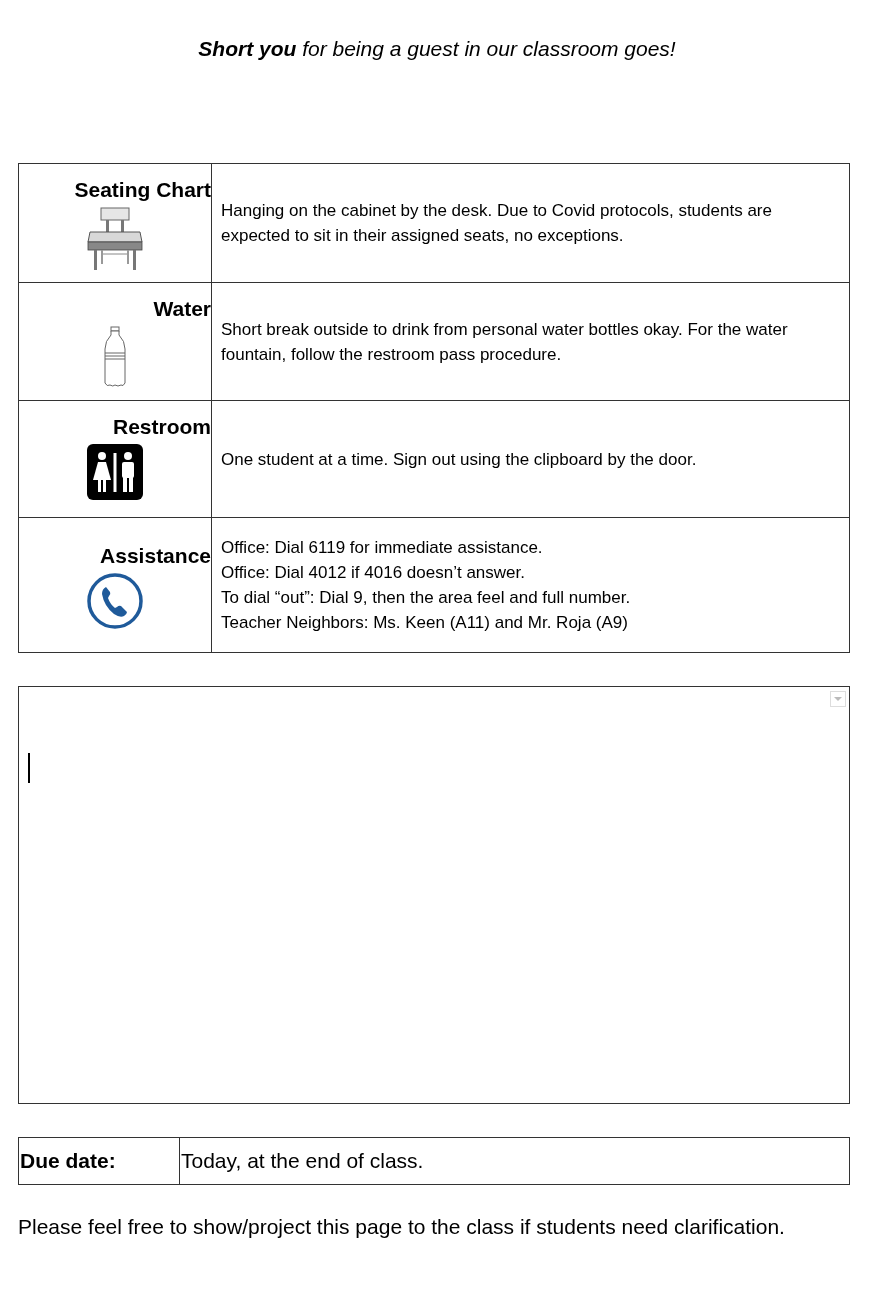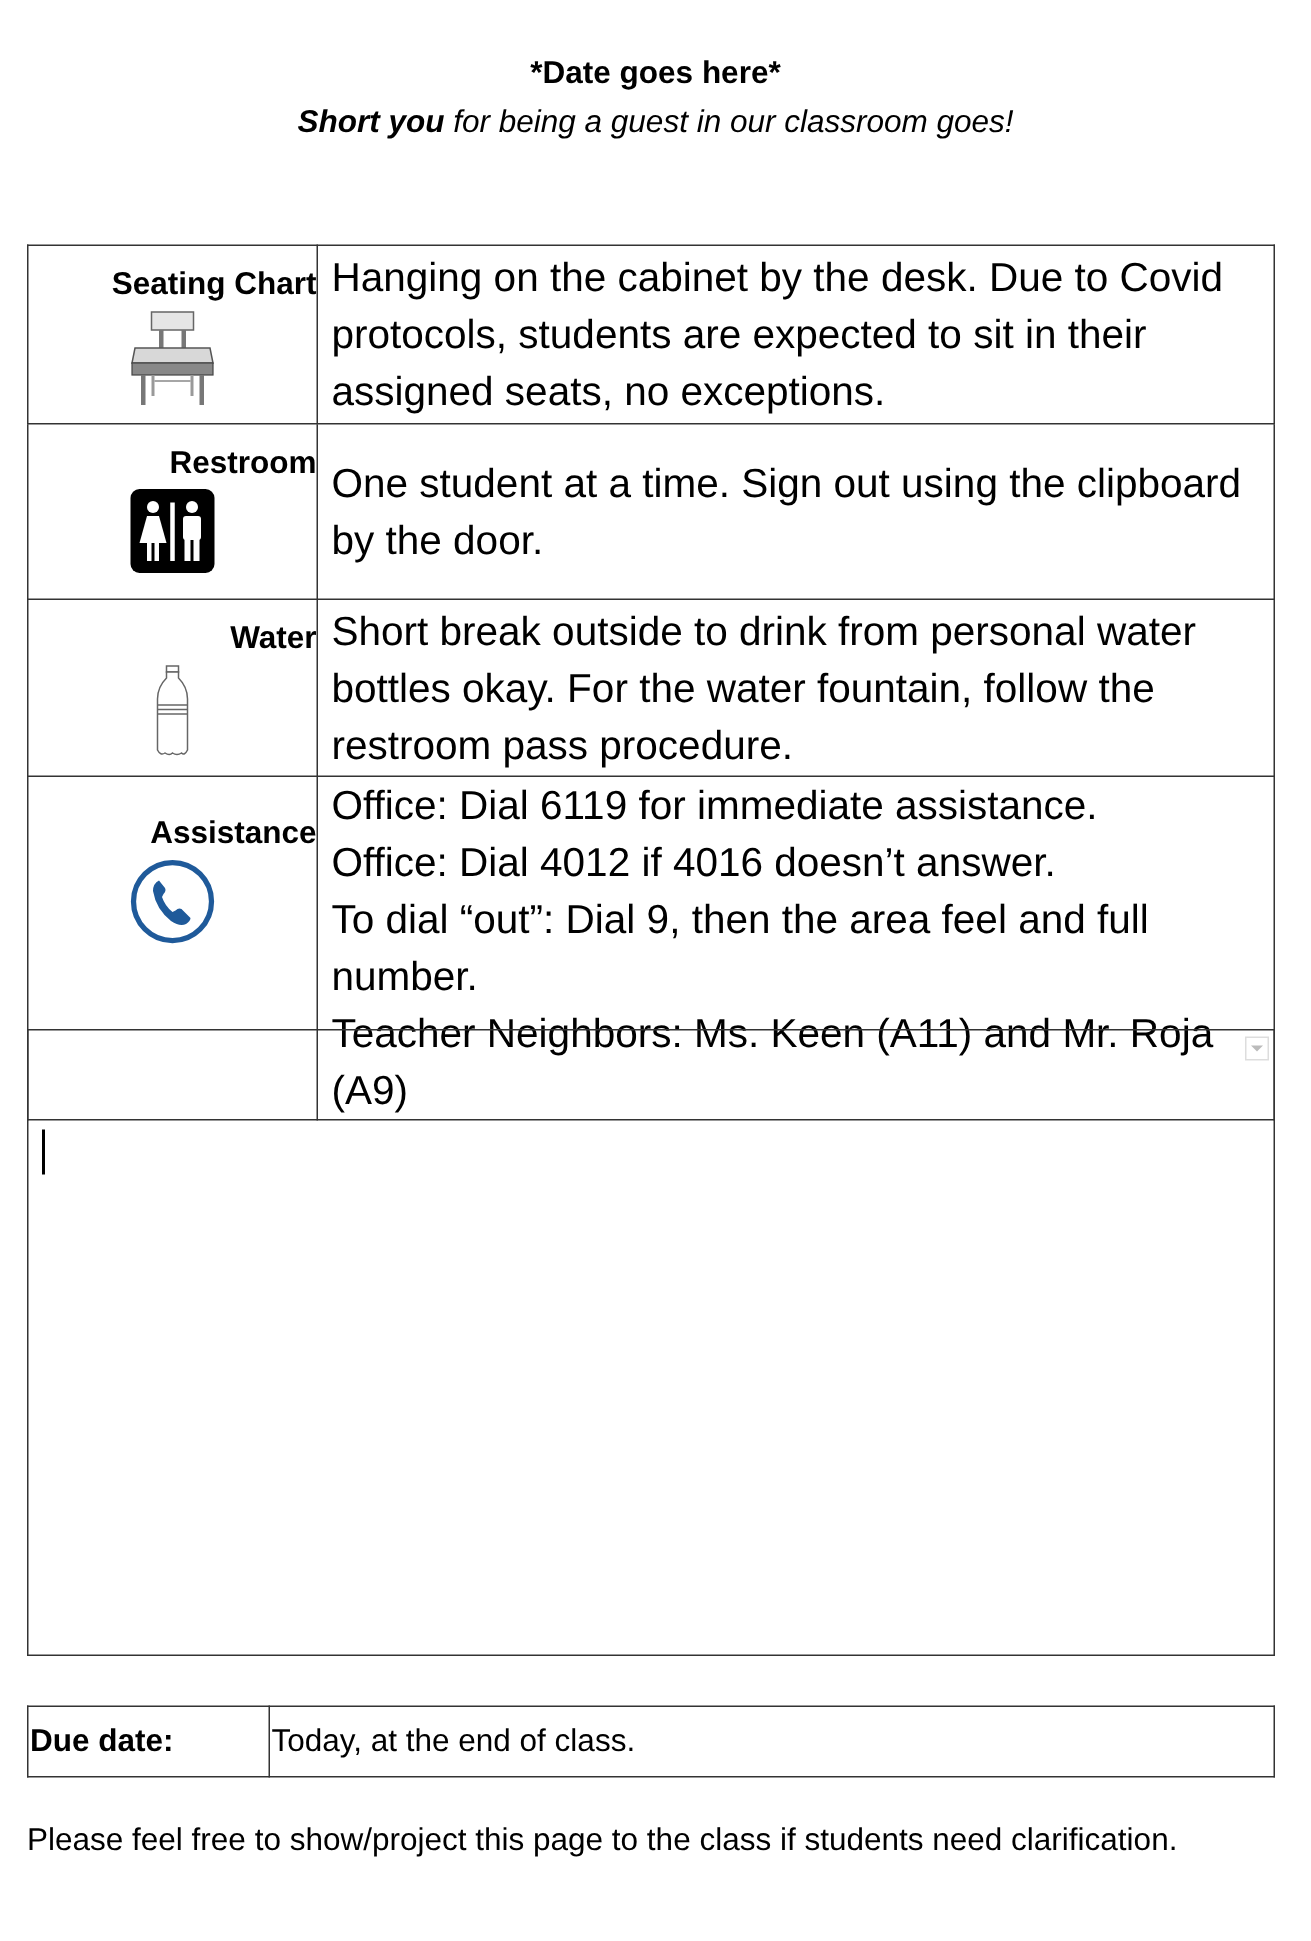--- a/index.html
+++ b/index.html
@@ -42,22 +42,22 @@
       vertical-align: middle;
       padding: 0;
     }
     table.info td.label-cell {
       width: 192px;
       text-align: center;
       vertical-align: top;
     }
     table.info td.text-cell {
       padding: 0 8px 0 9px;
-      font-size: 27px;
-      line-height: 38px;
+      font-size: 17px;
+      line-height: 25px;
     }
     .label-title {
       font-weight: bold;
       font-size: 21px;
       line-height: 24px;
       display: block;
       text-align: right;
     }
     .icon-wrap {
       display: flex;
@@ -135,21 +135,20 @@
       top: 1210px;
       width: 800px;
       font-size: 21px;
       line-height: 33px;
     }
   </style>
 </head>
 <body>
 
 <div class="header">
-  <div class="line bold">*Date goes here*</div>
   <div class="line italic"><span class="bold">Short you</span><span> for being a guest in our classroom goes!</span></div>
 </div>
 
 <table class="info">
   <tbody>
       <tr style="height:119px;">
     <td class="label-cell">
       <span class="label-title" style="margin-top:14px;">Seating Chart</span>
       <div class="icon-wrap">
         <svg width="62" height="66" viewBox="0 0 62 66">
@@ -161,55 +160,55 @@
           <rect x="10" y="44" width="3" height="20" fill="#777"></rect>
           <rect x="49" y="44" width="3" height="20" fill="#777"></rect>
           <rect x="17" y="44" width="2" height="14" fill="#999"></rect>
           <rect x="43" y="44" width="2" height="14" fill="#999"></rect>
           <line x1="19" y1="48" x2="43" y2="48" stroke="#888" stroke-width="1"></line>
         </svg>
       </div>
     </td>
     <td class="text-cell">Hanging on the cabinet by the desk.  Due to Covid protocols, students are expected to sit in their assigned seats, no exceptions.</td>
   </tr>
+  <tr style="height:118px;">
+    <td class="label-cell">
+      <span class="label-title" style="margin-top:14px;">Water</span>
+      <div class="icon-wrap">
+        <svg width="28" height="64" viewBox="0 0 28 64">
+          <rect x="10" y="2" width="8" height="4" fill="#fff" stroke="#666" stroke-width="1"></rect>
+          <path d="M10,6 L10,10 Q4,16 4,24 L4,58 Q6,62 9,60 Q12,62 14,60 Q17,62 20,60 Q22,62 24,58 L24,24 Q24,16 18,10 L18,6 Z" fill="#fff" stroke="#666" stroke-width="1"></path>
+          <line x1="4" y1="28" x2="24" y2="28" stroke="#666" stroke-width="1"></line>
+          <line x1="4" y1="31" x2="24" y2="31" stroke="#666" stroke-width="1"></line>
+          <line x1="4" y1="34" x2="24" y2="34" stroke="#666" stroke-width="1"></line>
+        </svg>
+      </div>
+    </td>
+    <td class="text-cell">Short break outside to drink from personal water bottles okay.  For the water fountain, follow the restroom pass procedure.</td>
+  </tr>
   <tr style="height:117px;">
     <td class="label-cell">
       <span class="label-title" style="margin-top:14px;">Restroom</span>
       <div class="icon-wrap">
         <svg width="58" height="58" viewBox="0 0 58 58">
           <rect x="1" y="1" width="56" height="56" rx="6" fill="#000"></rect>
           <circle cx="16" cy="13" r="4" fill="#fff"></circle>
           <polygon points="12,19 20,19 25,37 7,37" fill="#fff"></polygon>
           <rect x="12" y="37" width="3" height="12" fill="#fff"></rect>
           <rect x="17" y="37" width="3" height="12" fill="#fff"></rect>
           <rect x="27.5" y="10" width="3" height="39" fill="#fff"></rect>
           <circle cx="42" cy="13" r="4" fill="#fff"></circle>
           <rect x="36" y="19" width="12" height="16" rx="2" fill="#fff"></rect>
           <rect x="37" y="33" width="4" height="16" fill="#fff"></rect>
           <rect x="43" y="33" width="4" height="16" fill="#fff"></rect>
         </svg>
       </div>
     </td>
     <td class="text-cell">One student at a time.  Sign out using the clipboard by the door.</td>
   </tr>
-  <tr style="height:118px;">
-    <td class="label-cell">
-      <span class="label-title" style="margin-top:14px;">Water</span>
-      <div class="icon-wrap">
-        <svg width="28" height="64" viewBox="0 0 28 64">
-          <rect x="10" y="2" width="8" height="4" fill="#fff" stroke="#666" stroke-width="1"></rect>
-          <path d="M10,6 L10,10 Q4,16 4,24 L4,58 Q6,62 9,60 Q12,62 14,60 Q17,62 20,60 Q22,62 24,58 L24,24 Q24,16 18,10 L18,6 Z" fill="#fff" stroke="#666" stroke-width="1"></path>
-          <line x1="4" y1="28" x2="24" y2="28" stroke="#666" stroke-width="1"></line>
-          <line x1="4" y1="31" x2="24" y2="31" stroke="#666" stroke-width="1"></line>
-          <line x1="4" y1="34" x2="24" y2="34" stroke="#666" stroke-width="1"></line>
-        </svg>
-      </div>
-    </td>
-    <td class="text-cell">Short break outside to drink from personal water bottles okay.  For the water fountain, follow the restroom pass procedure.</td>
-  </tr>
   <tr style="height:135px;">
     <td class="label-cell">
       <span class="label-title" style="margin-top:26px;">Assistance</span>
       <div class="icon-wrap">
         <svg width="58" height="58" viewBox="0 0 58 58">
           <circle cx="29" cy="29" r="26" fill="none" stroke="#1f5a9a" stroke-width="3.5"></circle>
           <path d="M20,15 Q16,17 16,22 Q18,34 28,42 Q34,46 38,44 Q41,42 41,40 L35,34 Q33,33 31,35 L29,36 Q24,32 22,26 L23,24 Q25,22 24,20 Z" fill="#1f5a9a"></path>
         </svg>
       </div>
     </td>

